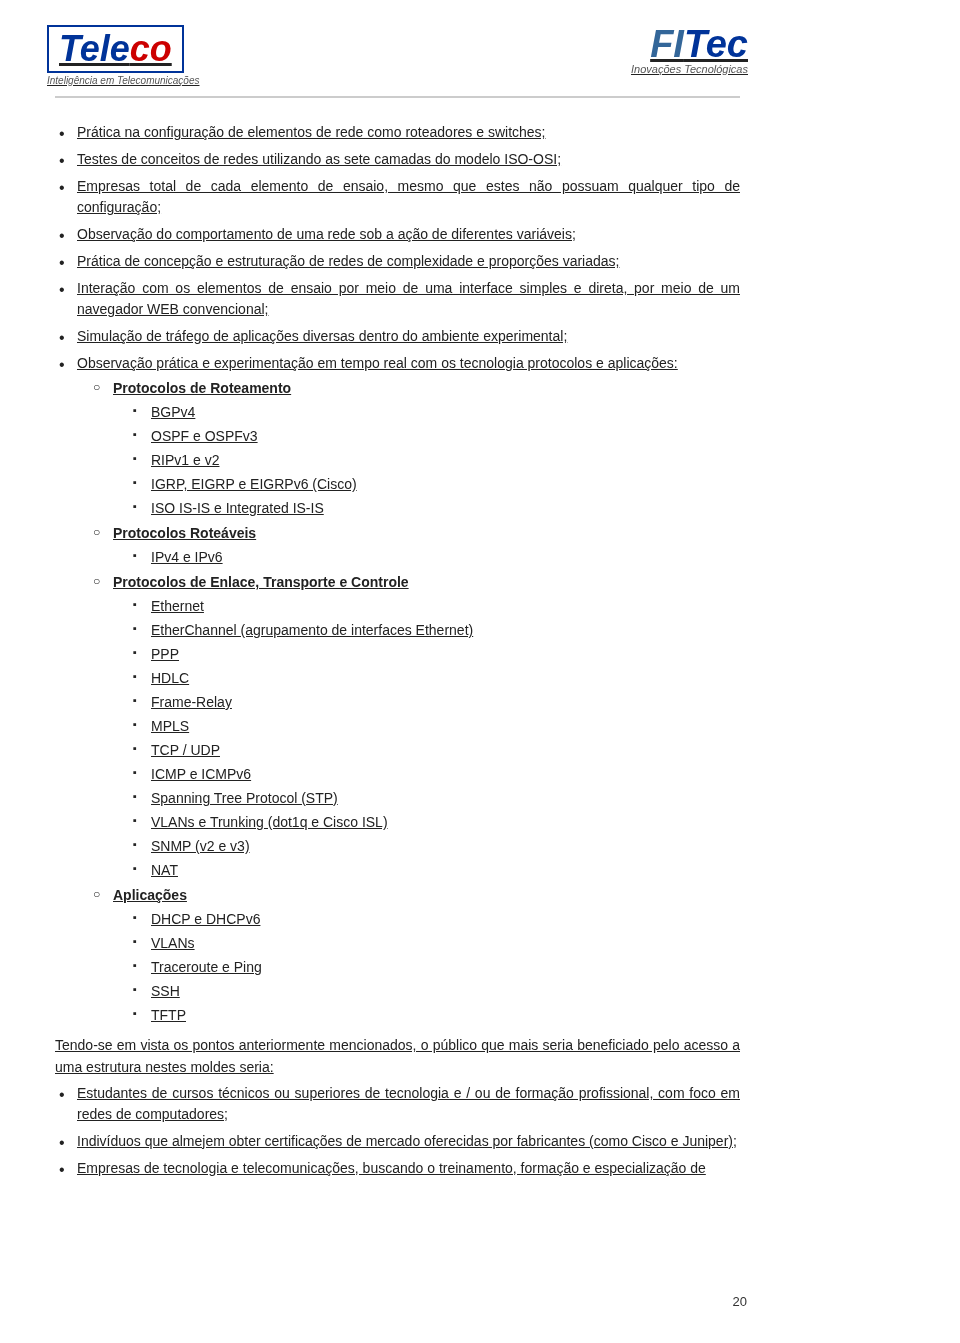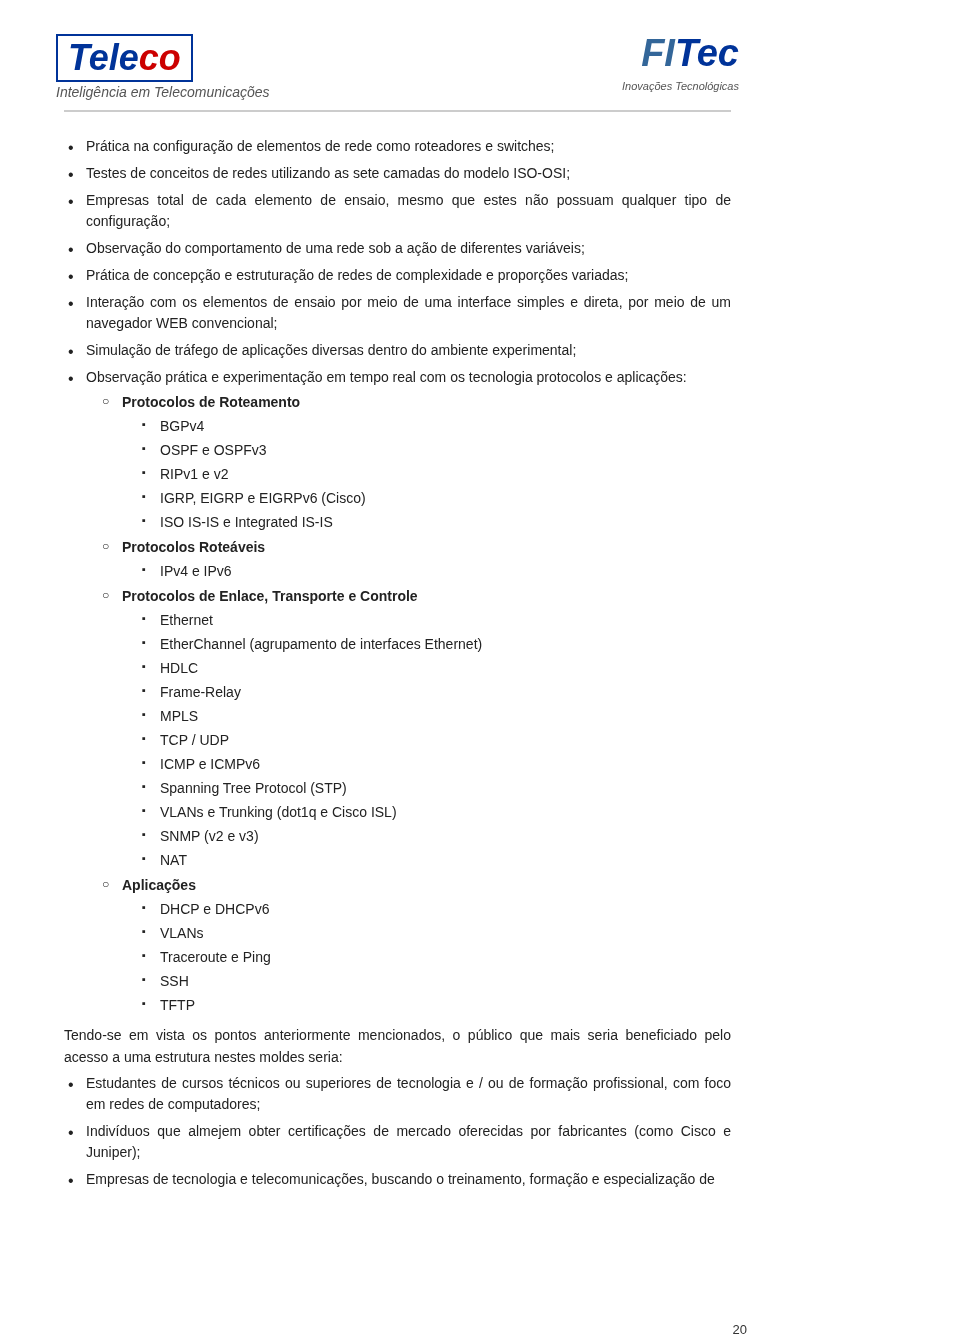--- a/index.html
+++ b/index.html
@@ -9,22 +9,23 @@
       color: #222;
       background: #fff;
       width: 960px;
       min-height: 1343px;
       position: relative;
     }
 
     .page {
       width: 795px;
       min-height: 1343px;
-      padding: 16px;
-      position: relative;
+      padding: 7px;
+      position: relative;
+      text-decoration: underline;
     }
 
     
     .header {
       display: flex;
       justify-content: space-between;
       align-items: flex-start;
       padding: 18px 40px 10px 40px;
       border-bottom: none;
     }
@@ -38,31 +39,30 @@
     .teleco-brand {
       font-size: 36px;
       font-weight: bold;
       font-style: italic;
       color: #003399;
       line-height: 1;
       font-family: Arial, sans-serif;
     }
 
     .teleco-sub {
-      font-size: 14px;
+      font-size: 10px;
       color: #555;
       margin-top: 2px;
       font-style: italic;
     }
 
     .logo-fitec {
       display: flex;
       flex-direction: column;
       align-items: flex-end;
-      gap: 8px;
     }
 
     .fitec-brand {
       font-size: 38px;
       font-weight: bold;
       font-style: italic;
       line-height: 1;
     }
 
     .fitec-sub {
@@ -159,21 +159,21 @@
 
     .section-paragraph {
       text-align: justify;
       line-height: 1.6;
       margin-bottom: 4px;
     }
 
     
     .page-number {
       position: absolute;
-      bottom: 6px;
+      bottom: 34px;
       right: 48px;
       font-size: 13px;
       color: #333;
     }
 
     
     .logo-box-teleco {
       border: 2px solid #003399;
       padding: 4px 10px 4px 10px;
       display: inline-block;
@@ -241,20 +241,21 @@
             <ul class="sub-list-square">
               <li><span>IPv4 e IPv6</span></li>
             </ul>
           </li>
 
           <li>
             <span class="bold-item">Protocolos de Enlace, Transporte e Controle</span>
             <ul class="sub-list-square">
               <li><span>Ethernet</span></li>
               <li><span>EtherChannel (agrupamento de interfaces Ethernet)</span></li>
+              <li><span>PPP</span></li>
               <li><span>HDLC</span></li>
               <li><span>Frame-Relay</span></li>
               <li><span>MPLS</span></li>
               <li><span>TCP / UDP</span></li>
               <li><span>ICMP e ICMPv6</span></li>
               <li><span>Spanning Tree Protocol (STP)</span></li>
               <li><span>VLANs e Trunking (dot1q e Cisco ISL)</span></li>
               <li><span>SNMP (v2 e v3)</span></li>
               <li><span>NAT</span></li>
             </ul>

